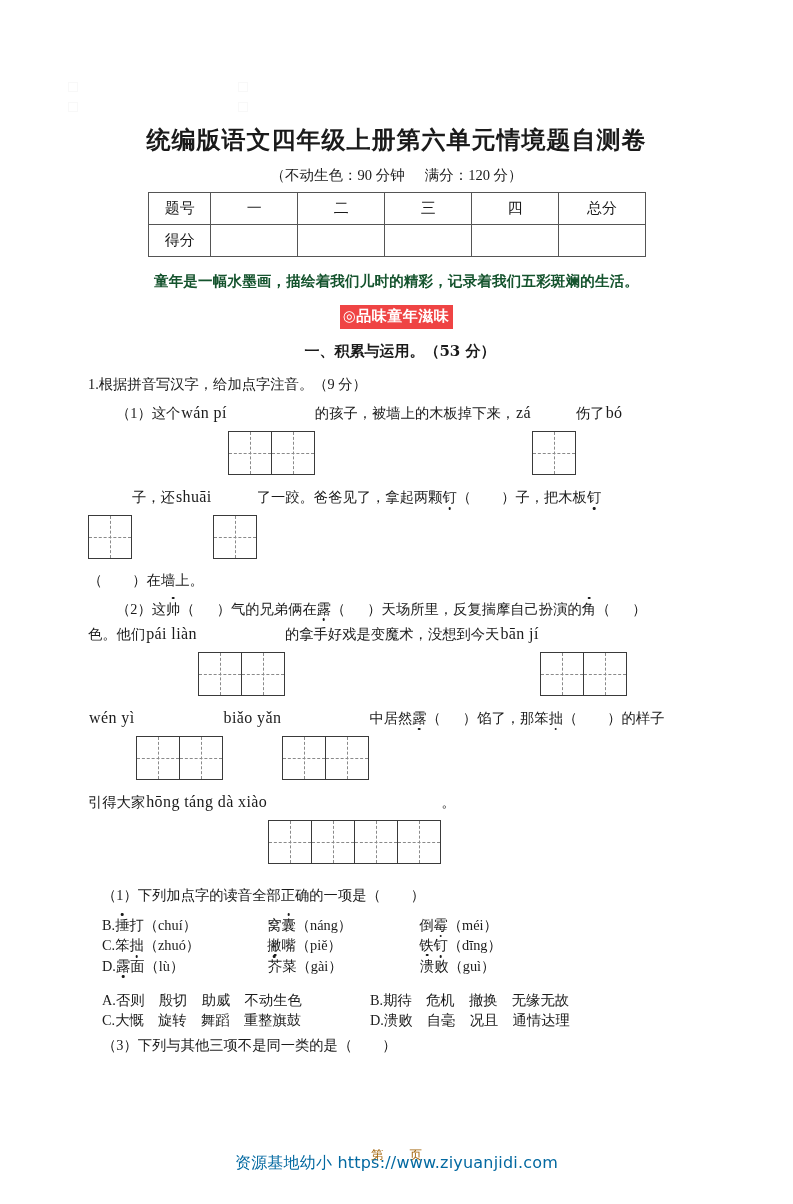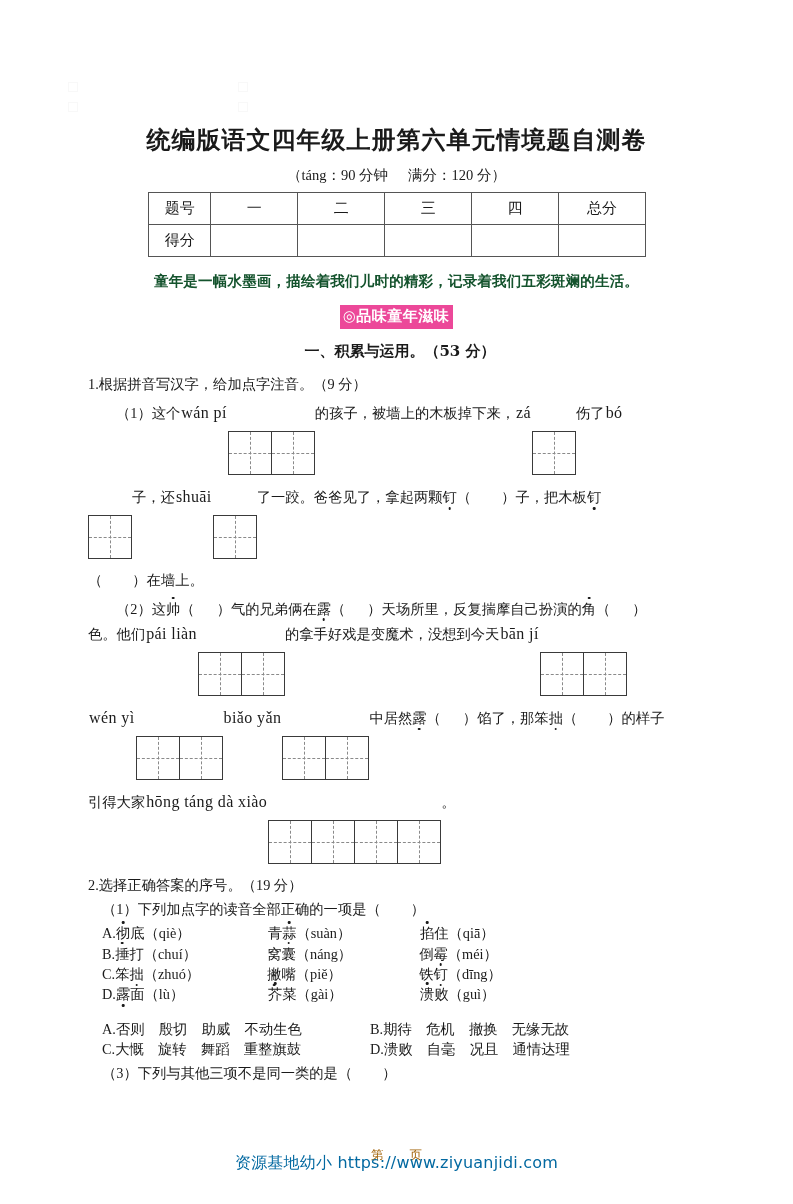--- a/index.html
+++ b/index.html
@@ -53,21 +53,21 @@
     font-size:14.5px;
     font-weight:bold;
     letter-spacing:0.2px;
   }
   .green-head{
     position:absolute;left:0;right:0;top:305px;
     text-align:center;
   }
   .green-head span{
     display:inline-block;
-    background:#ec4899;
+    background:#ef4444;
     color:#ffffff;
     font-size:15px;
     font-weight:bold;
     padding:2px 4px 3px 3px;
     letter-spacing:0.5px;
   }
 
   
   .content{
     position:absolute;left:88px;top:344px;width:624px;
@@ -177,21 +177,21 @@
 <div class="page">
 
   <div class="artifact" style="left:68px;top:82px;"></div>
   <div class="artifact" style="left:68px;top:102px;"></div>
   <div class="artifact" style="left:238px;top:82px;"></div>
   <div class="artifact" style="left:238px;top:102px;"></div>
 
   <div class="doc-title">统编版语文四年级上册第六单元情境题自测卷</div>
 
   <div class="sub-line">
-    <span>（táng：</span><span>90 分钟</span><span class="gap"></span><span>满分：</span><span>120 分）</span>
+    <span>（不动生色：</span><span>90 分钟</span><span class="gap"></span><span>满分：</span><span>120 分）</span>
   </div>
 
   <table class="score-table">
     <tbody>
         <tr>
       <td class="lbl">题号</td>
       <td class="col">一</td>
       <td class="col">二</td>
       <td class="col">三</td>
       <td class="col">四</td>
@@ -251,34 +251,28 @@
     <div class="row">
       <span class="py">wén yì</span><span class="boxgroup"><span class="tzg"><i></i></span><span class="tzg last"><i></i></span></span><span class="py">biǎo yǎn</span><span class="boxgroup"><span class="tzg"><i></i></span><span class="tzg last"><i></i></span></span><span>中居然<span class="dot-b">露</span>（</span><span class="blank-sm"></span><span>）馅了，那笨<span class="dot-b">拙</span>（</span><span class="blank"></span><span>）的样子</span>
     </div>
     <div class="sp-a"></div>
 
     <div class="row">
       <span>引得大家</span><span class="py">hōng táng dà xiào</span><span class="boxgroup"><span class="tzg"><i></i></span><span class="tzg"><i></i></span><span class="tzg"><i></i></span><span class="tzg last"><i></i></span></span><span>。</span>
     </div>
     <div class="sp-a"></div>
 
-    <div class="row">
-      <span>2.</span><span>选择正确答案的序号。（19 分）</span>
-    </div>
     <div class="sp-b"></div>
 
     <div class="row">
       <span class="ind2"></span><span>（1）</span><span>下列加点字的读音全部正确的一项是（</span><span class="blank"></span><span>）</span>
     </div>
     <div class="sp-b"></div>
 
     <div class="choices">
-      <div class="choice-row">
-        <span class="ind2"></span><span>A.</span><span class="ch ch-a"><span class="dot-t">彻</span>底（qiè）</span><span class="ch ch-b">青<span class="dot-t">蒜</span>（suàn）</span><span class="ch"><span class="dot-t">掐</span>住（qiā）</span>
-      </div>
       <div class="sp-c"></div>
       <div class="choice-row">
         <span class="ind2"></span><span>B.</span><span class="ch ch-a"><span class="dot-t">捶</span>打（chuí）</span><span class="ch ch-b">窝<span class="dot-t">囊</span>（náng）</span><span class="ch">倒<span class="dot-b">霉</span>（méi）</span>
       </div>
       <div class="sp-c"></div>
       <div class="choice-row">
         <span class="ind2"></span><span>C.</span><span class="ch ch-a">笨<span class="dot-b">拙</span>（zhuó）</span><span class="ch ch-b"><span class="dot-b">撇</span>嘴（piě）</span><span class="ch">铁<span class="dot-b">钉</span>（dīng）</span>
       </div>
       <div class="sp-c"></div>
       <div class="choice-row">

